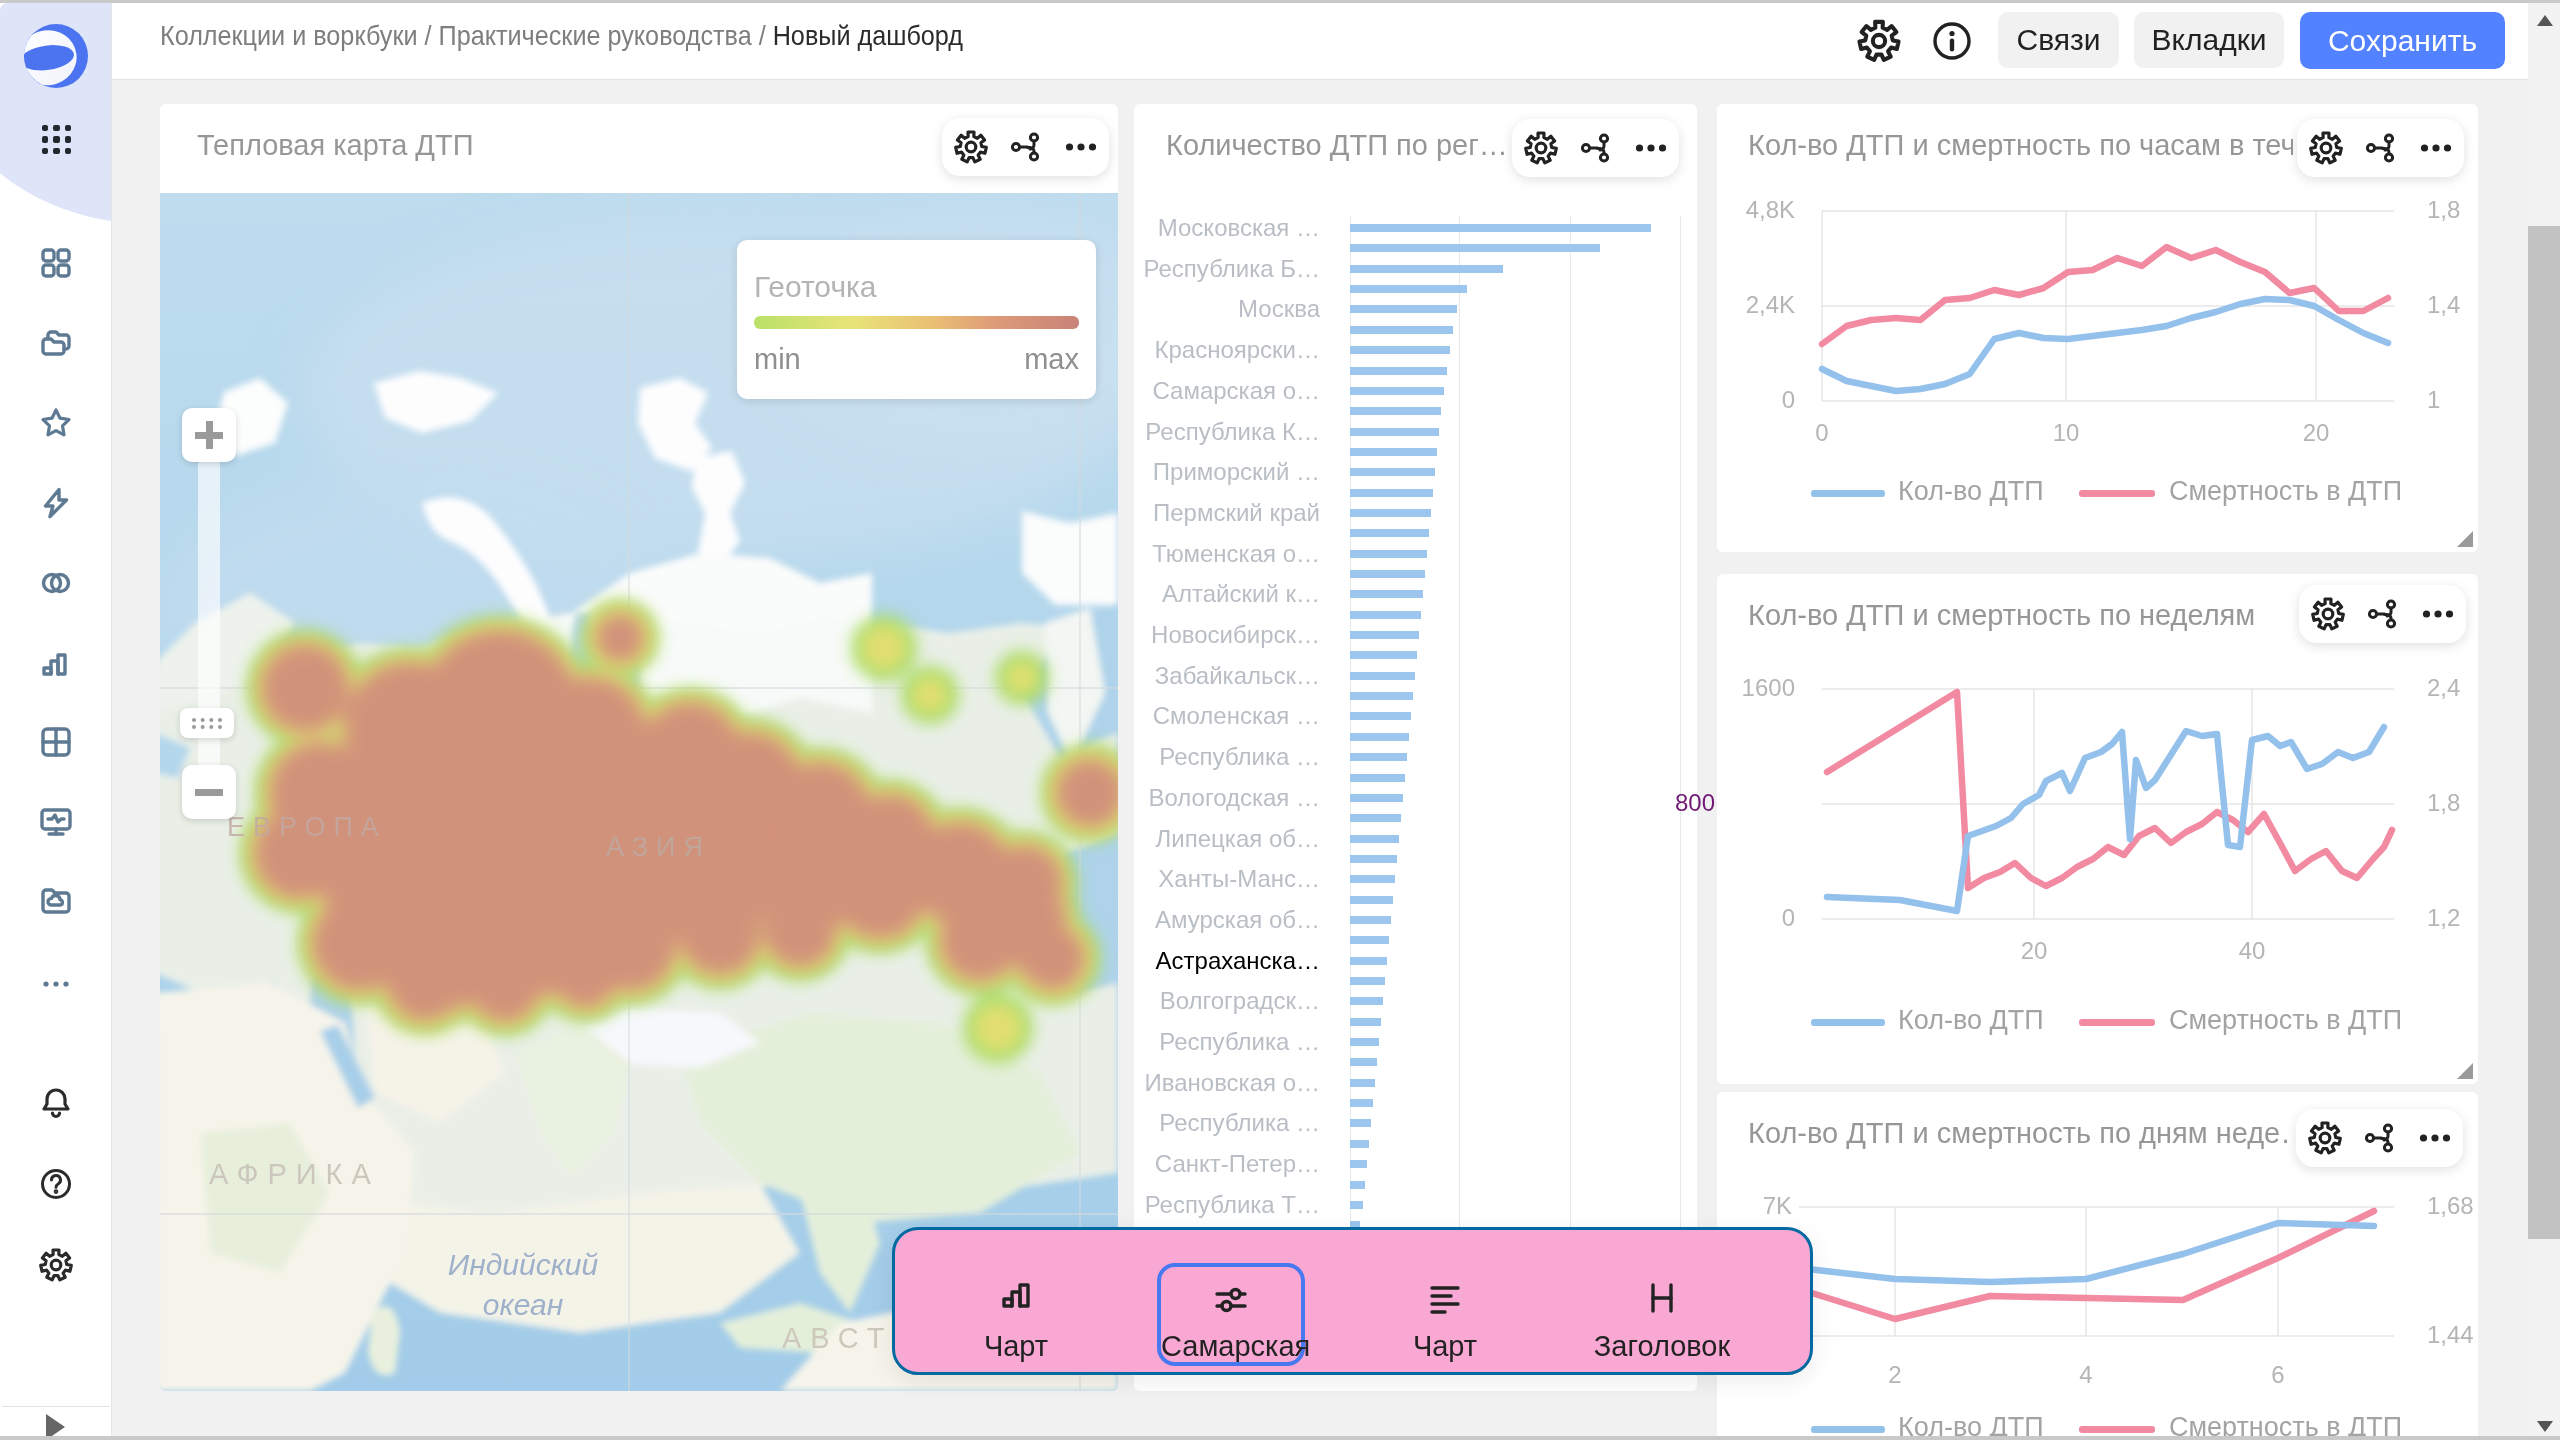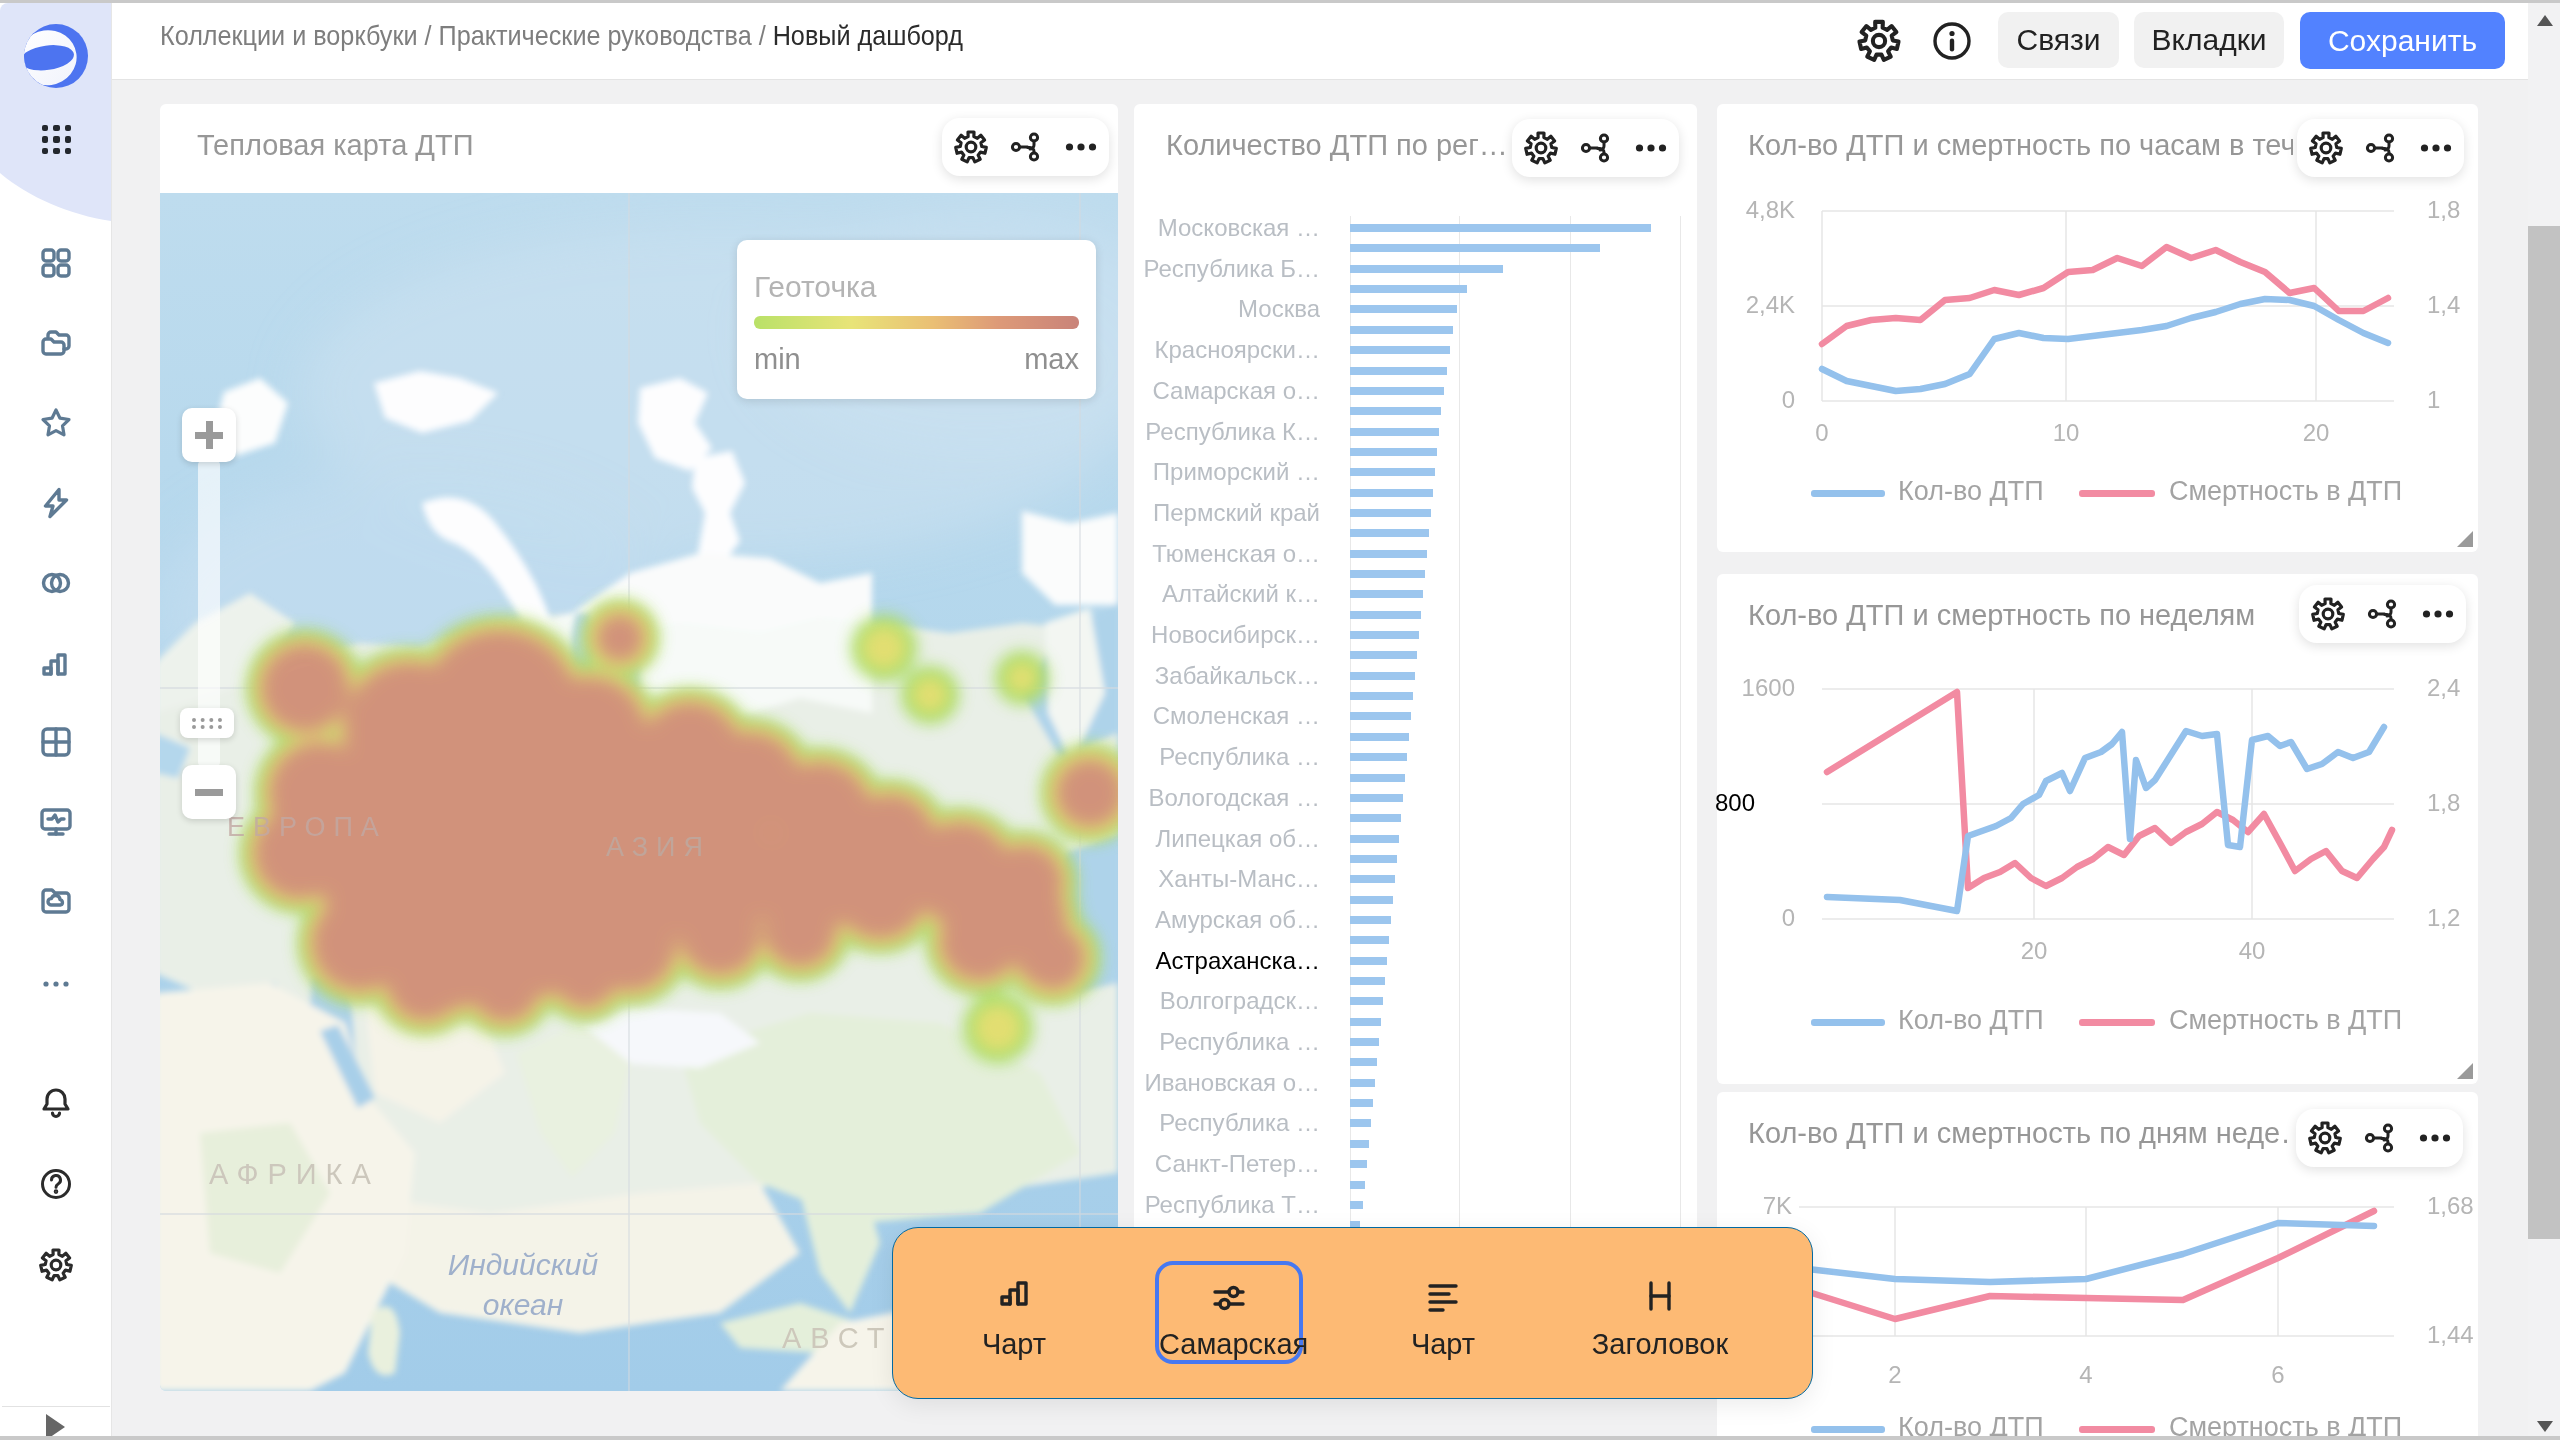--- a/index.html
+++ b/index.html
@@ -605,21 +605,21 @@
         <line x1="105" y1="115" x2="677" y2="115"></line>
         <line x1="105" y1="230" x2="677" y2="230"></line>
         <line x1="105" y1="345" x2="677" y2="345"></line>
         <line x1="317" y1="115" x2="317" y2="345"></line>
         <line x1="535" y1="115" x2="535" y2="345"></line>
       </g>
       <polyline points="110.0,198.0 240.0,118.0 251.0,314.0 267.0,304.0 283.0,298.0 298.0,289.0 314.0,304.0 329.0,312.0 345.0,304.0 360.0,293.0 376.0,285.0 391.0,273.0 407.0,281.0 422.0,262.0 438.0,254.0 454.0,269.0 469.0,258.0 485.0,250.0 500.0,238.0 516.0,246.0 531.0,258.0 547.0,240.0 563.0,269.0 578.0,297.0 594.0,285.0 609.0,277.0 625.0,297.0 640.0,304.0 656.0,285.0 667.0,273.0 675.0,256.0" fill="none" stroke="#f28ba2" stroke-width="6.5" stroke-linejoin="round" stroke-linecap="round"></polyline>
       <polyline points="110.0,323.0 183.0,326.0 240.0,337.0 251.0,262.0 279.0,252.0 294.0,244.0 306.0,230.0 322.0,221.0 329.0,207.0 345.0,199.0 353.0,217.0 368.0,184.0 384.0,178.0 395.0,170.0 405.0,158.0 413.0,265.0 419.0,186.0 429.0,214.0 438.0,206.0 469.0,157.0 485.0,162.0 500.0,160.0 511.0,271.0 523.0,273.0 535.0,166.0 551.0,162.0 563.0,172.0 574.0,168.0 590.0,195.0 605.0,190.0 621.0,178.0 636.0,184.0 652.0,178.0 667.0,153.0" fill="none" stroke="#94c1ec" stroke-width="6.5" stroke-linejoin="round" stroke-linecap="round"></polyline>
     </svg>
     <div style="position:absolute;left:-42px;top:100px;width:120px;text-align:right;font-size:24px;color:#b5b5b5">1600</div>
-    <div style="position:absolute;left:-42px;top:215px;width:120px;text-align:center;font-size:24px;color:#000000">800</div>
+    <div style="position:absolute;left:-42px;top:215px;width:120px;text-align:left;font-size:24px;color:#701a75">800</div>
     <div style="position:absolute;left:-42px;top:330px;width:120px;text-align:right;font-size:24px;color:#b5b5b5">0</div>
     <div style="position:absolute;left:710px;top:100px;width:120px;text-align:left;font-size:24px;color:#b5b5b5">2,4</div>
     <div style="position:absolute;left:710px;top:215px;width:120px;text-align:left;font-size:24px;color:#b5b5b5">1,8</div>
     <div style="position:absolute;left:710px;top:330px;width:120px;text-align:left;font-size:24px;color:#b5b5b5">1,2</div>
     <div style="position:absolute;left:257px;top:363px;width:120px;text-align:center;font-size:24px;color:#b5b5b5">20</div>
     <div style="position:absolute;left:475px;top:363px;width:120px;text-align:center;font-size:24px;color:#b5b5b5">40</div>
     <div style="position:absolute;left:0;top:431px;width:761px;height:36px;font-size:27px;color:#a3a3a3">
       <div style="position:absolute;left:94px;top:14px;width:74px;height:7px;border-radius:3px;background:#94c1ec"></div>
       <div style="position:absolute;left:181px;top:0">Кол-во ДТП</div>
       <div style="position:absolute;left:362px;top:14px;width:76px;height:7px;border-radius:3px;background:#f28ba2"></div>
@@ -694,21 +694,21 @@
       <div style="position:absolute;left:121px;top:11px"><svg width="36" height="36" viewBox="0 0 36 36">
           <g fill="#222">
             <circle cx="6.5" cy="18" r="3.6"></circle>
             <circle cx="18" cy="18" r="3.6"></circle>
             <circle cx="29.5" cy="18" r="3.6"></circle>
           </g>
         </svg></div>
     </div>
   </div>
 
-  <div style="position:absolute;left:892px;top:1227px;width:921px;height:172px;background:#fdba74;border:1px solid #0369a1;border-radius:26px;box-shadow:0 6px 24px rgba(0,0,0,0.08)">
+  <div style="position:absolute;left:892px;top:1227px;width:921px;height:148px;background:#f9a8d4;border:3px solid #0369a1;border-radius:26px;box-shadow:0 6px 24px rgba(0,0,0,0.08)">
     <div style="position:absolute;left:88px;top:46px;width:66px;text-align:center">
       <div style="display:inline-block"><svg width="44" height="44" viewBox="0 0 44 44">
           <g style="fill:none;stroke:#222;stroke-width:3.4;stroke-linecap:round;stroke-linejoin:round">
             <path d="M10,30 v-7 h8 v7 Z"></path>
             <path d="M18,30 v-14 h8 v14"></path>
             <path d="M26,30 v-21 h8 v21 Z"></path>
           </g>
         </svg></div>
       <div style="font-size:29px;color:#222;margin-top:6px">Чарт</div>
     </div>

